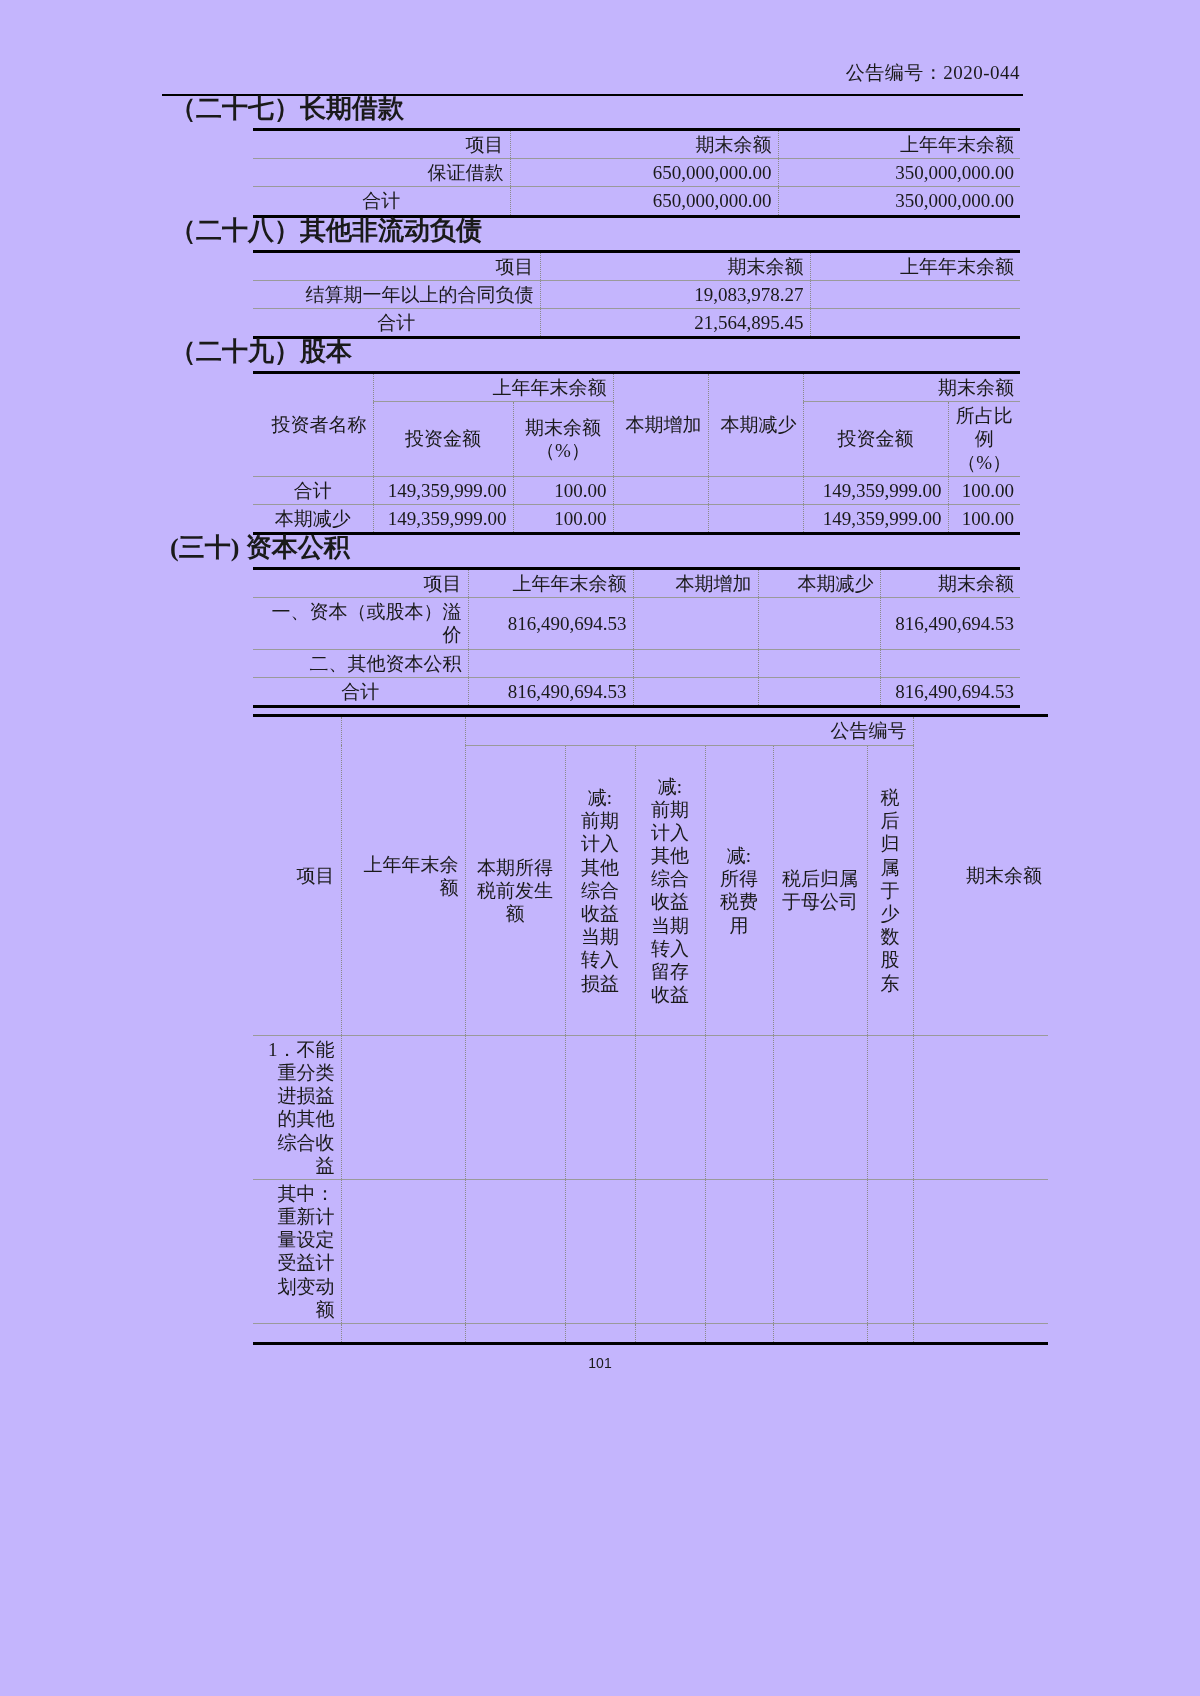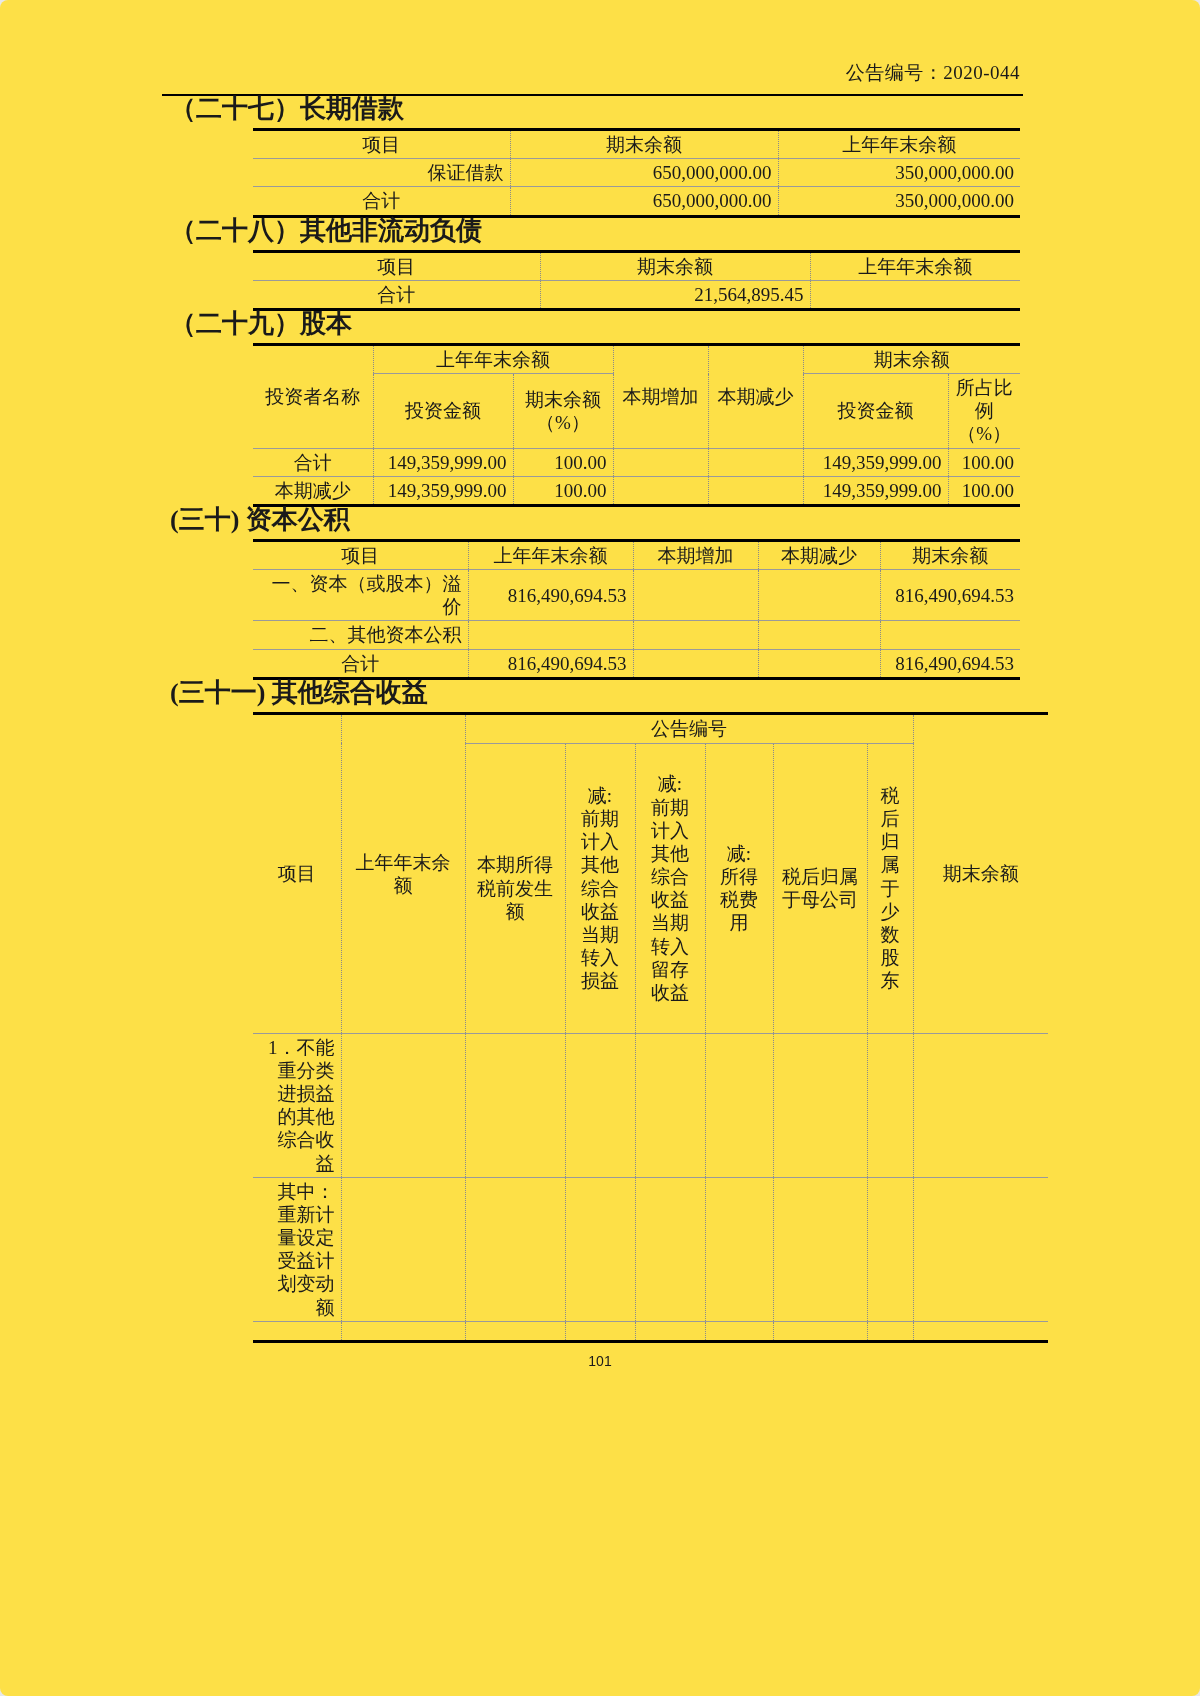--- a/index.html
+++ b/index.html
@@ -1,21 +1,20 @@
 <!DOCTYPE html>
 <html><head>
 <meta charset="utf-8">
 <style>
   html,body{margin:0;padding:0;background:#e8e8e8;}
   .page{
-    width:1200px;height:1696px;margin:0 auto;background:#fde047;
+    width:1200px;height:1696px;margin:0 auto;background:#c4b5fd;
     position:relative;box-sizing:border-box;overflow:hidden;
     font-family:"Liberation Serif","DejaVu Serif",serif;
     color:#1a1a1a;
-    border-radius:8px;
   }
   .notice{
     padding-top:60px;padding-right:180px;text-align:right;
     font-size:19px;letter-spacing:.5px;
   }
   .rule{
     margin:8px 0 0 162px;width:861px;height:2px;background:#000;
   }
   h2.sec{
     margin:0 0 0 170px;font-size:26px;font-weight:bold;line-height:26px;
@@ -29,21 +28,21 @@
     margin:6px 0 0 253px;border-collapse:collapse;table-layout:fixed;
     border-top:3px solid #000;border-bottom:3px solid #000;
     font-size:19px;
   }
   table.fin td{
     border-left:1px dotted #8a8a8a;
     border-top:1px solid #9a9a9a;
     padding:2px 6px;line-height:1.22;vertical-align:middle;
     white-space:pre-line;word-break:break-all;overflow:hidden;
   }
-  table.fin tr:first-child > td{border-top:none;}
+  table.fin tr:first-child > td{border-top:none;text-align:right;}
   table.fin td.nl{border-left:none;}
   td.ac{text-align:center;}
   td.al{text-align:right;padding-left:10px;}
   td.ar{text-align:right;padding-right:8px;}
   
   table[data-table="t31"] tr:nth-child(1){height:30px;}
   table[data-table="t31"] tr:nth-child(2){height:290px;}
   table[data-table="t31"] tr:nth-child(3){height:142px;margin-left:28px;}
   table[data-table="t31"] tr:nth-child(4){height:142px;}
   table[data-table="t31"] tr:nth-child(5){height:20px;}
@@ -97,20 +96,25 @@
           <col style="width: 270px;">
           <col style="width: 210px;">
         </colgroup>
         <tbody>
           <tr>
             <td class="ac nl">项目</td>
             <td class="ac">期末余额</td>
             <td class="ac">上年年末余额</td>
           </tr>
           <tr>
+            <td class="al nl">结算期一年以上的合同负债</td>
+            <td class="ar">19,083,978.27</td>
+            <td class="ac"></td>
+          </tr>
+          <tr>
             <td class="ac nl">合计</td>
             <td class="ar">21,564,895.45</td>
             <td class="ac"></td>
           </tr>
         </tbody>
       </table>
   </section>
 
   <section>
     <h2 class="sec mt-h29">（二十九）股本</h2>
@@ -200,21 +204,20 @@
             <td class="ar">816,490,694.53</td>
             <td class="ac"></td>
             <td class="ac"></td>
             <td class="ar">816,490,694.53</td>
           </tr>
         </tbody>
       </table>
   </section>
 
   <section>
-    <h2 class="sec mt-h31">(三十一) 其他综合收益</h2>
     <table class="fin" data-table="t31" style="width: 795px;">
         <colgroup>
           <col style="width: 88px;">
           <col style="width: 124px;">
           <col style="width: 100px;">
           <col style="width: 70px;">
           <col style="width: 70px;">
           <col style="width: 68px;">
           <col style="width: 94px;">
           <col style="width: 46px;">

